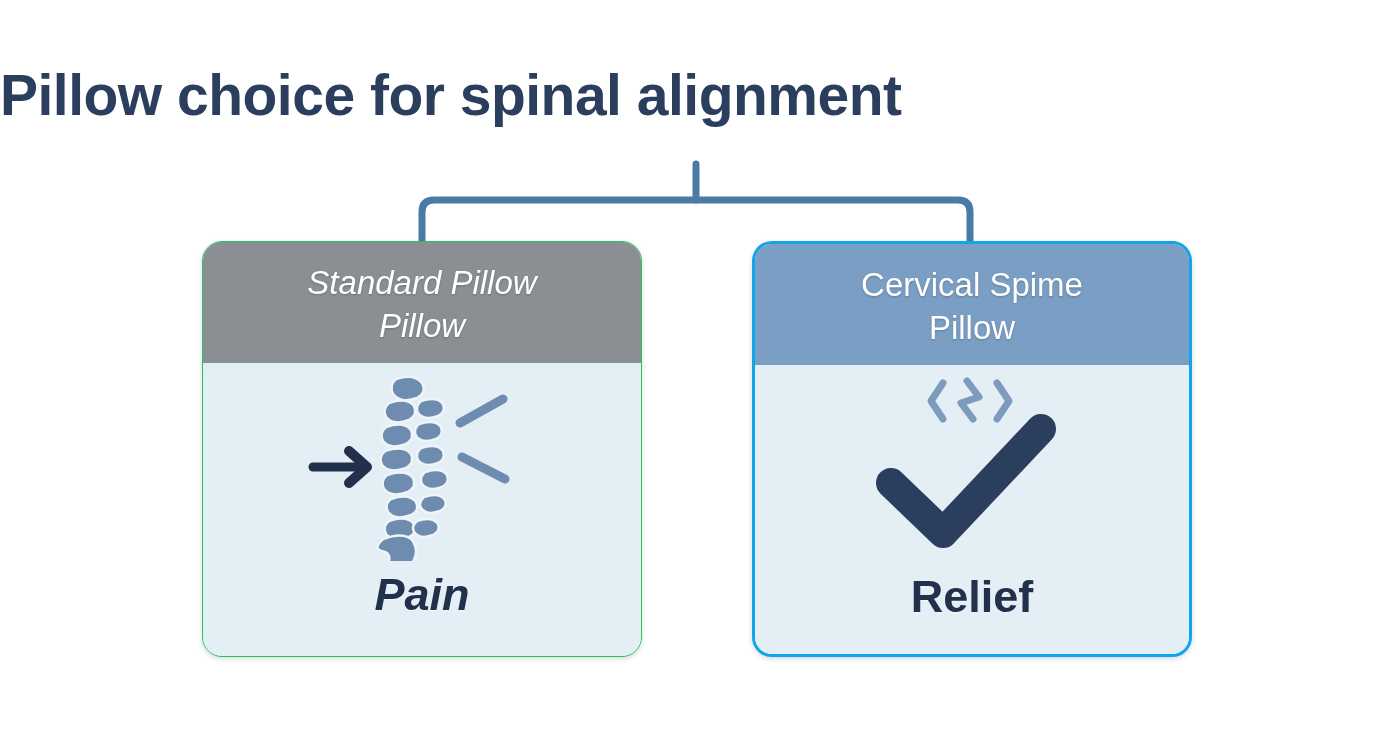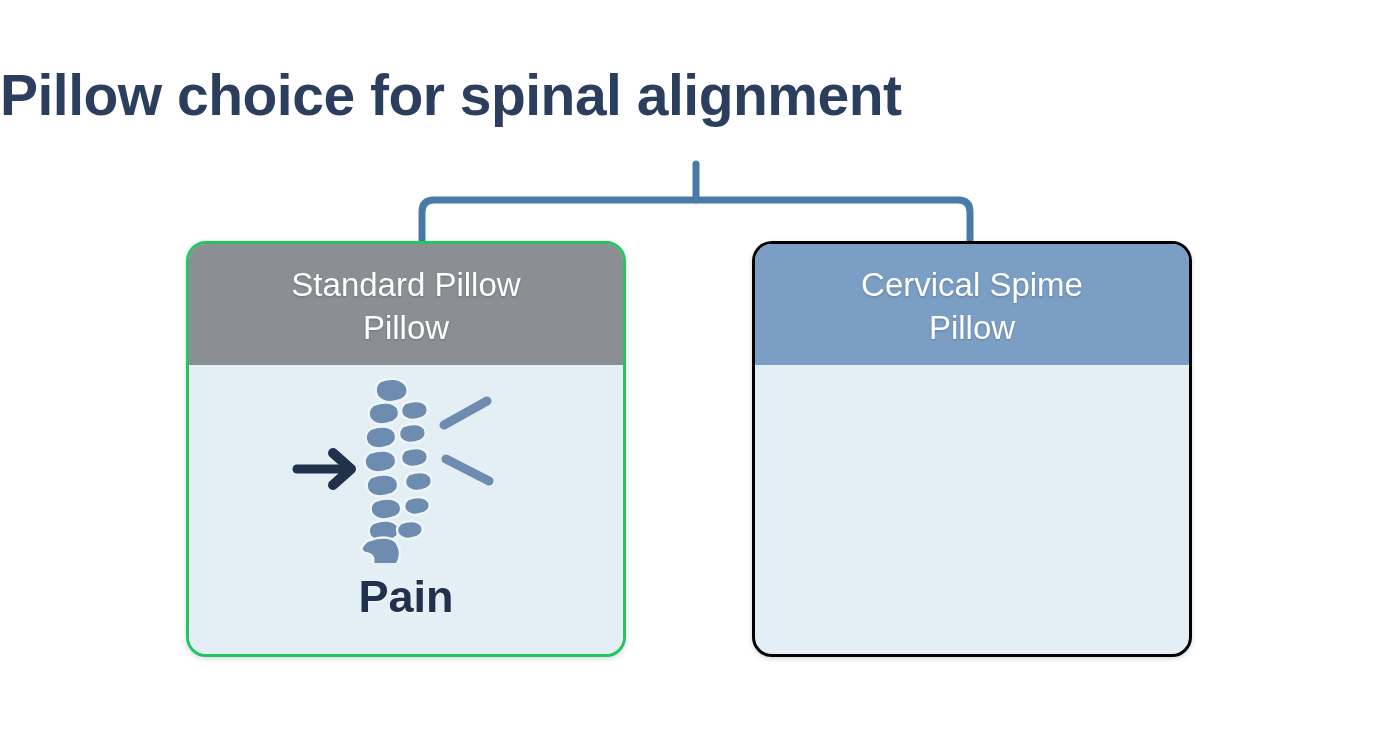--- a/index.html
+++ b/index.html
@@ -52,28 +52,29 @@
     width: 440px;
     height: 416px;
     border-radius: 20px;
     overflow: hidden;
     background: #e4eef5;
     display: flex;
     flex-direction: column;
   }
 
   #card-standard {
-    left: 186px;
-    border: 3px solid #22c55e;
+    left: 202px;
+    border: 1px solid #22c55e;
     box-shadow: 0 2px 5px rgba(60,70,85,0.20);
+    font-style: italic;
   }
 
   #card-cervical {
     left: 752px;
-    border: 3px solid #000000;
+    border: 3px solid #0ea5e9;
     box-shadow: 0 2px 5px rgba(60,85,120,0.22);
   }
 
   .card-header {
     height: 121px;
     flex: 0 0 121px;
     display: flex;
     flex-direction: column;
     align-items: center;
     justify-content: center;
@@ -181,15 +182,32 @@
     </div>
   </div>
 
   <div class="card" id="card-cervical">
 
     <div class="card-header">
       <span class="hdr-line">Cervical Spime</span>
       <span class="hdr-line">Pillow</span>
     </div>
 
+    <div class="card-body">
+
+      <div class="icon-stage">
+        <svg width="230" height="190" viewBox="0 0 230 190">
+
+          <g stroke="#7d9bbd" stroke-width="7" fill="none" stroke-linecap="round" stroke-linejoin="round">
+            <path d="M86,10 L74,28 L86,46"></path>
+            <path d="M110,8 L122,24 L104,30 L116,46"></path>
+            <path d="M140,10 L152,28 L140,46"></path>
+          </g>
+
+          <path d="M34,110 L86,160 L184,56" stroke="#2c3e5d" stroke-width="30" fill="none" stroke-linecap="round" stroke-linejoin="round"></path>
+        </svg>
+      </div>
+
+      <div class="outcome-label">Relief</div>
+    </div>
   </div>
 
 </div>
 
 </body></html>

